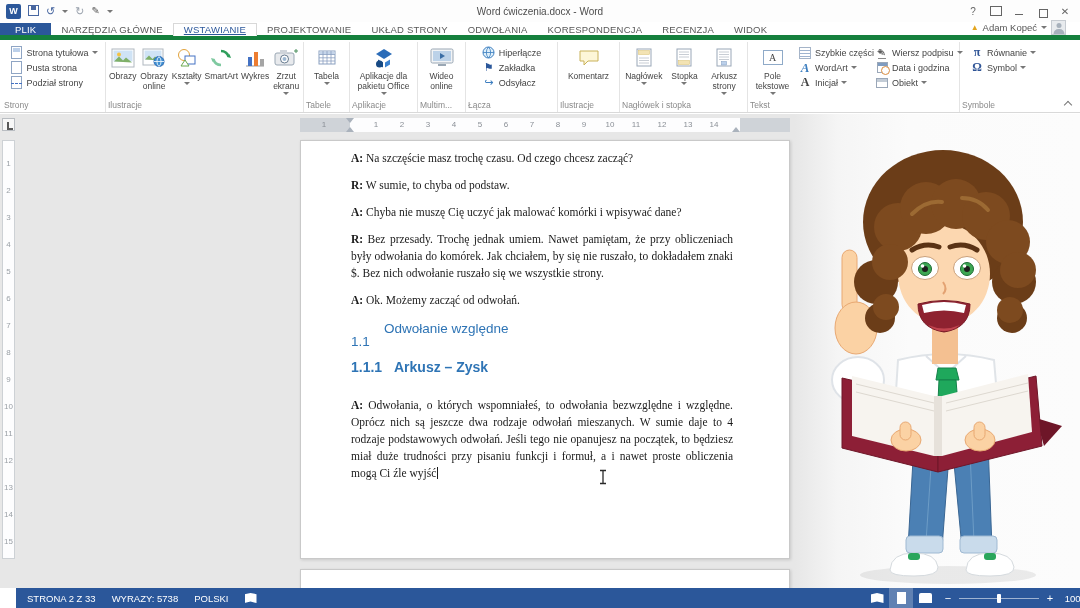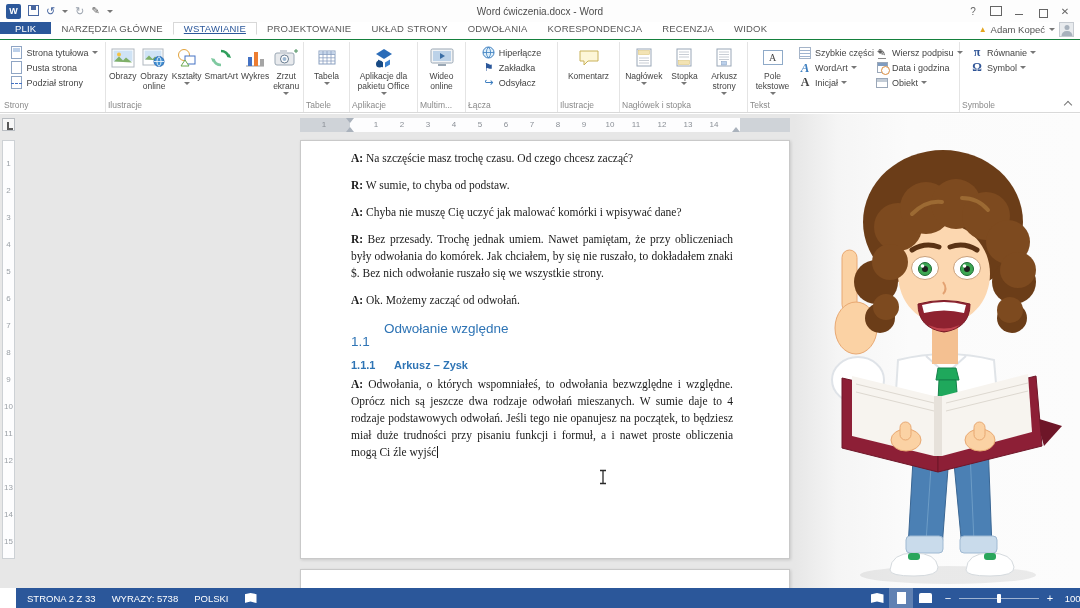--- a/index.html
+++ b/index.html
@@ -21,21 +21,21 @@
   .win-title { position:absolute; left:50%; transform:translateX(-50%); font-size:10px; color:#4d4d4d; white-space:nowrap; }
   .win-controls { margin-left:auto; display:flex; align-items:center; gap:9px; padding-right:8px; }
   .wc { width:14px; height:14px; display:inline-flex; align-items:center; justify-content:center;
         font-size:10px; color:#656565; position:relative; }
   .wc.ropts::before { content:""; width:10px; height:8px; border:1px solid #656565; }
   .wc.min::before { content:""; width:8px; border-bottom:1px solid #656565; margin-top:7px; }
   .wc.restore::before { content:""; width:7px; height:7px; border:1px solid #656565; position:absolute; left:4px; top:5px; background:#fdfdfd; }
   .wc.restore::after { content:""; width:7px; height:7px; border:1px solid #656565; position:absolute; left:6px; top:3px; z-index:-1; }
 
   
-  .tabrow { height:18px; display:flex; align-items:flex-start; background:#fff; border-bottom:1px solid #15803d; padding-right:6px; }
+  .tabrow { height:18px; display:flex; align-items:flex-end; background:#fff; border-bottom:5px solid #15803d; padding-right:14px; }
   .tabs { display:flex; }
   .tab { padding:0 10px; font-size:9.5px; color:#595959; display:flex; align-items:center; letter-spacing:.2px; }
   .tab.file { background:#2b579a; color:#fff; padding:0 15px; }
   .tab.active { background:#fff; border:1px solid #d8d8d8; border-bottom:1px solid #fff; margin-bottom:-1px; color:#2b579a;text-decoration:underline; }
   .account { margin-left:auto; display:flex; align-items:center; gap:4px; font-size:9.5px; color:#555; }
   .warn { color:#e3a51e; font-size:8px; }
   .avatar { width:15px; height:15px; background:#e8ebee; border:1px solid #c6cbd1; position:relative; overflow:hidden; }
   .avatar::before { content:""; position:absolute; top:2px; left:50%; transform:translateX(-50%); width:5px; height:5px; border-radius:50%; background:#a7b1bc; }
   .avatar::after { content:""; position:absolute; bottom:-1px; left:50%; transform:translateX(-50%); width:11px; height:6px; border-radius:5px 5px 0 0; background:#a7b1bc; }
 
@@ -96,21 +96,21 @@
           border:1px solid #c9c9c9; box-shadow:1px 1px 3px rgba(0,0,0,.14); padding:9px 56px 0 50px; }
   .page2 { position:absolute; left:300px; top:455px; width:490px; height:22px; background:#fff;
            border:1px solid #c9c9c9; box-shadow:1px 1px 3px rgba(0,0,0,.14); }
 
   .para { font-family:"Liberation Serif","DejaVu Serif",serif; font-size:11.5px; line-height:17px; color:#1a1a1a;
           text-align:justify; margin-bottom:10px; }
   .para b { font-weight:bold; }
   .hpara { display:flex; color:#2e74b5; text-align:left; }
   .hpara.h2 { font-size:13.5px; margin:12px 0 10px; }
   .hpara.h2 .hnum { width:33px; flex:none;margin-top:13px; }
-  .hpara.h3 { font-size:11px; font-weight:bold; margin:6px 0 5px; }
+  .hpara.h3 { font-size:14px; font-weight:bold; margin:6px 0 22px; }
   .hpara.h3 .hnum { width:43px; flex:none; }
   .text-caret { display:inline-block; width:1px; height:12px; background:#1a1a1a; vertical-align:-2px; margin-left:1px; }
   .ibeam { position:absolute; left:598px; top:355px; }
 
   
   .statusbar { position:absolute; bottom:0; left:16px; width:100%; height:20px; background:#2b579a; color:#fff;
                display:flex; align-items:center; font-size:9.5px; padding:0 3px; }
   .sb-item { padding:0 8px; height:100%; display:flex; align-items:center; gap:4px; white-space:nowrap; }
   .sb-spell { width:12px; height:10px; background:#fff;
       clip-path:polygon(0 12%,50% 0,100% 12%,100% 100%,50% 86%,0 100%); }

